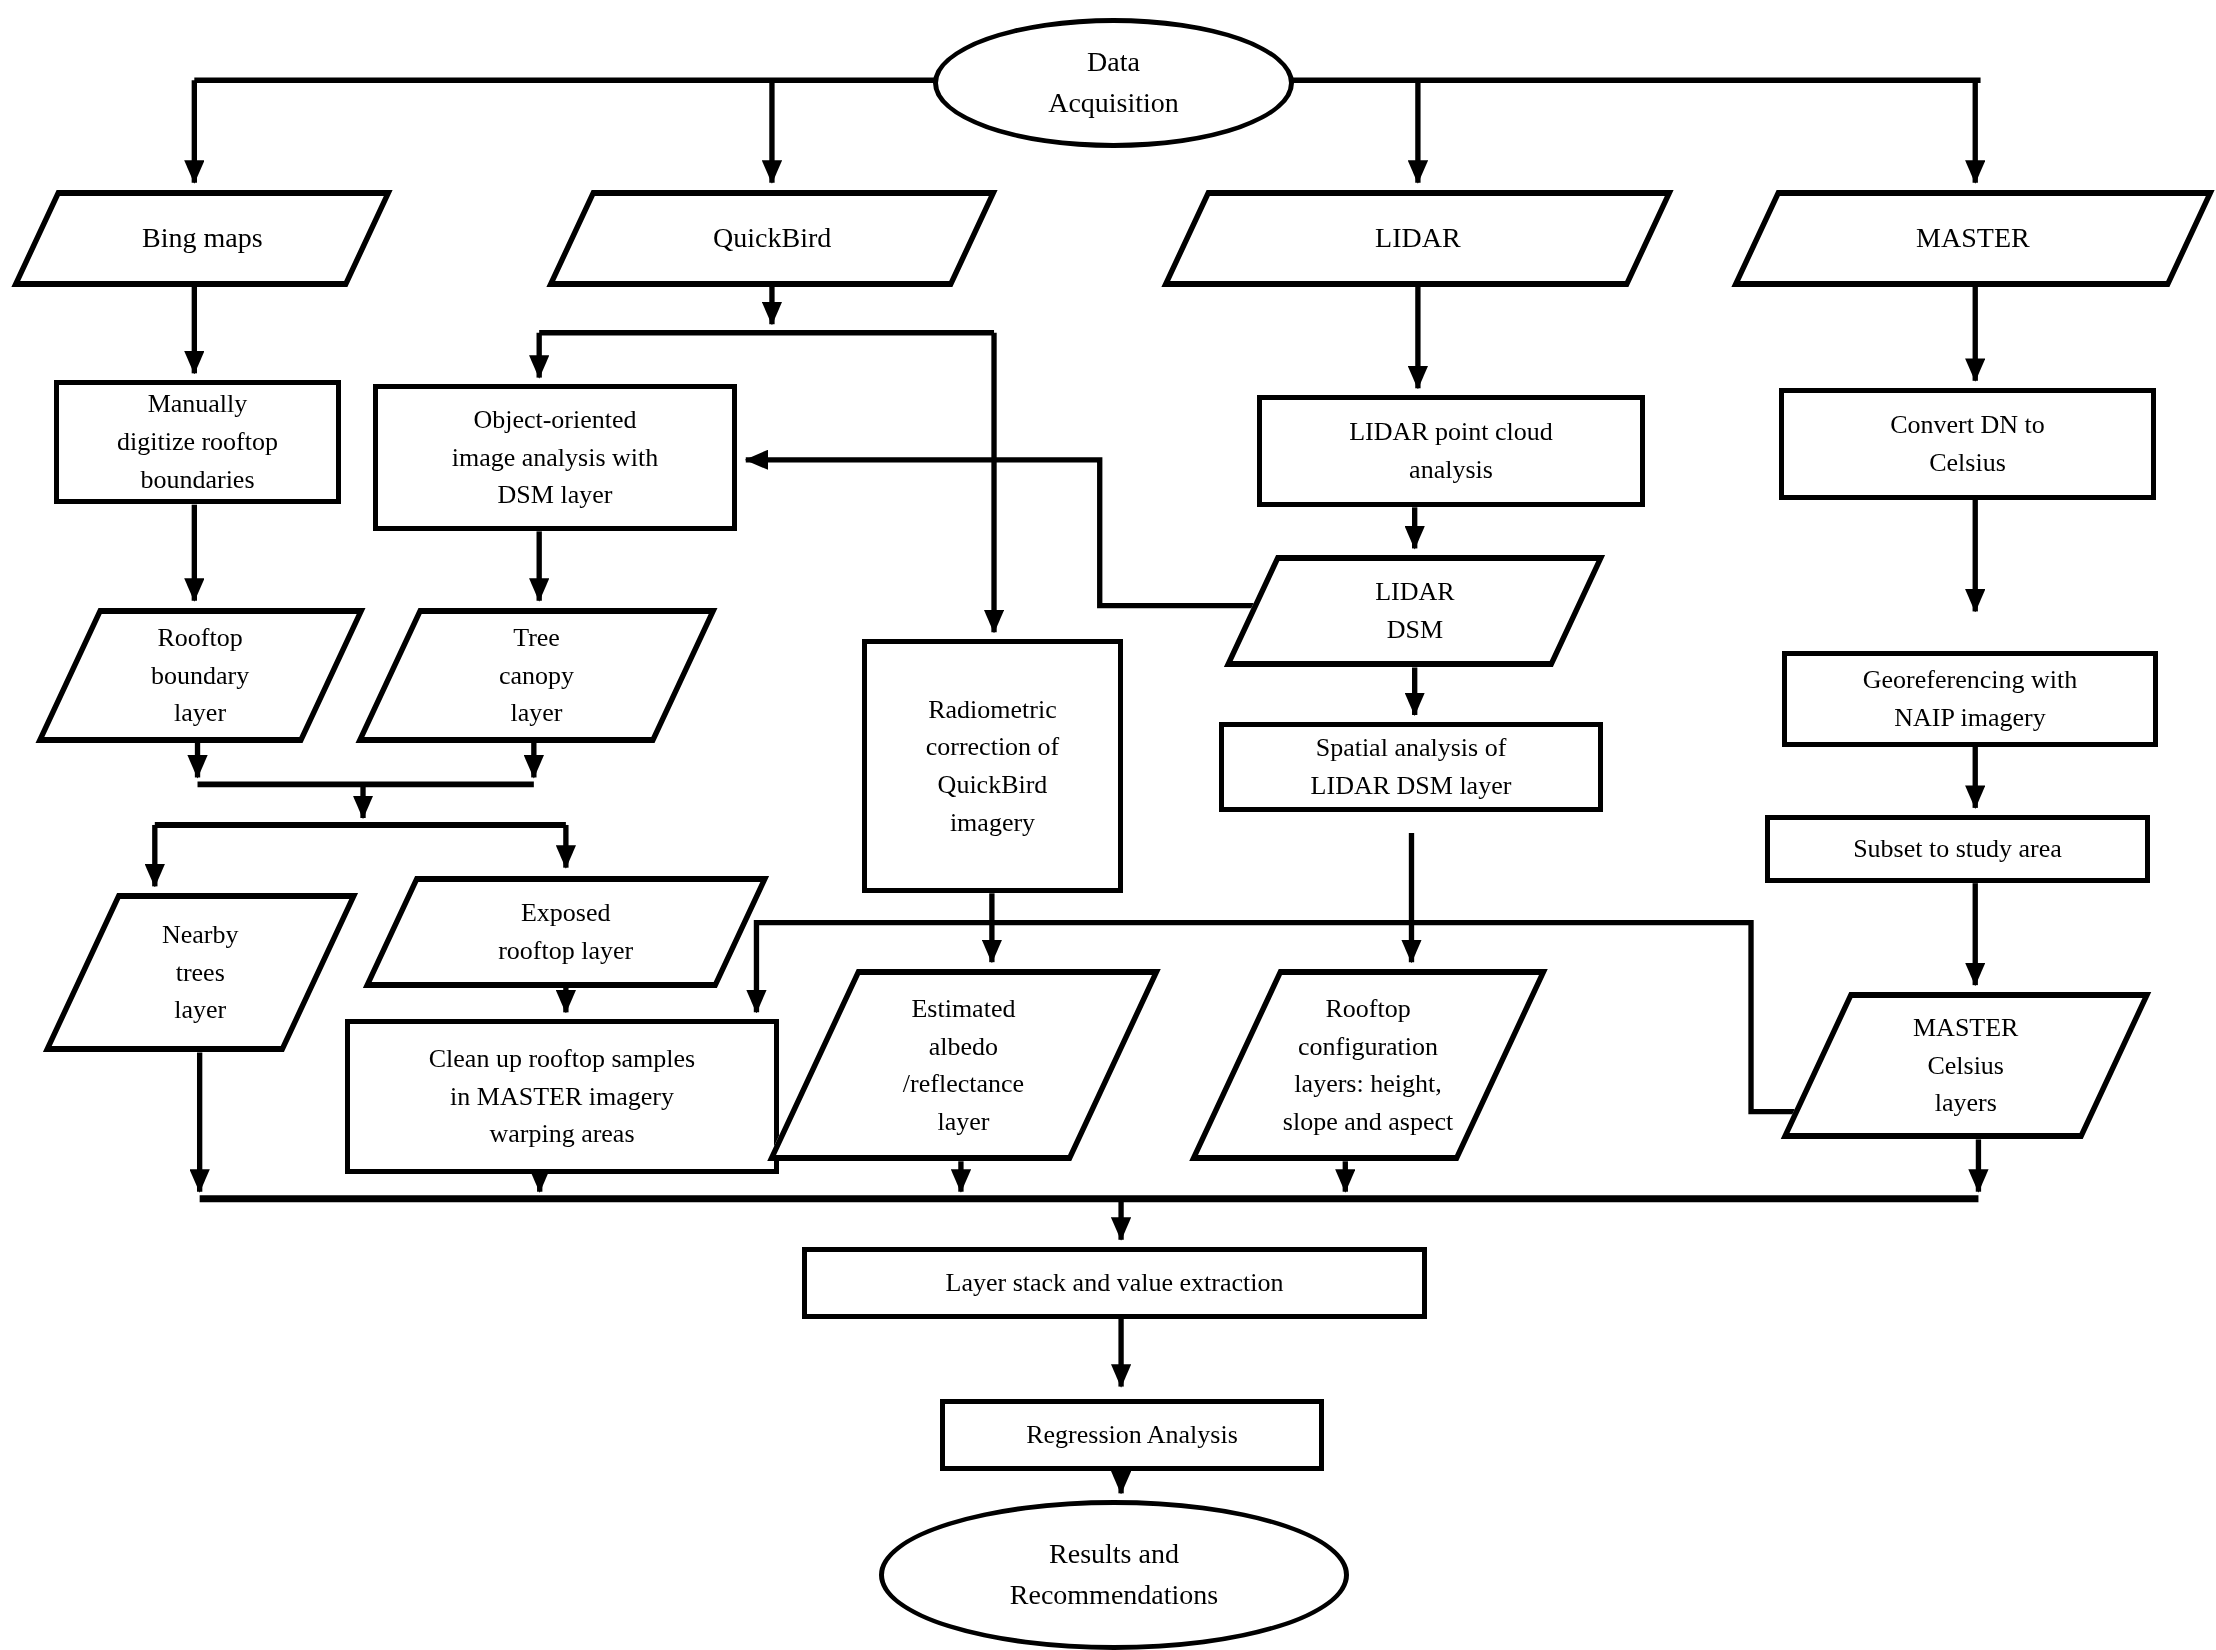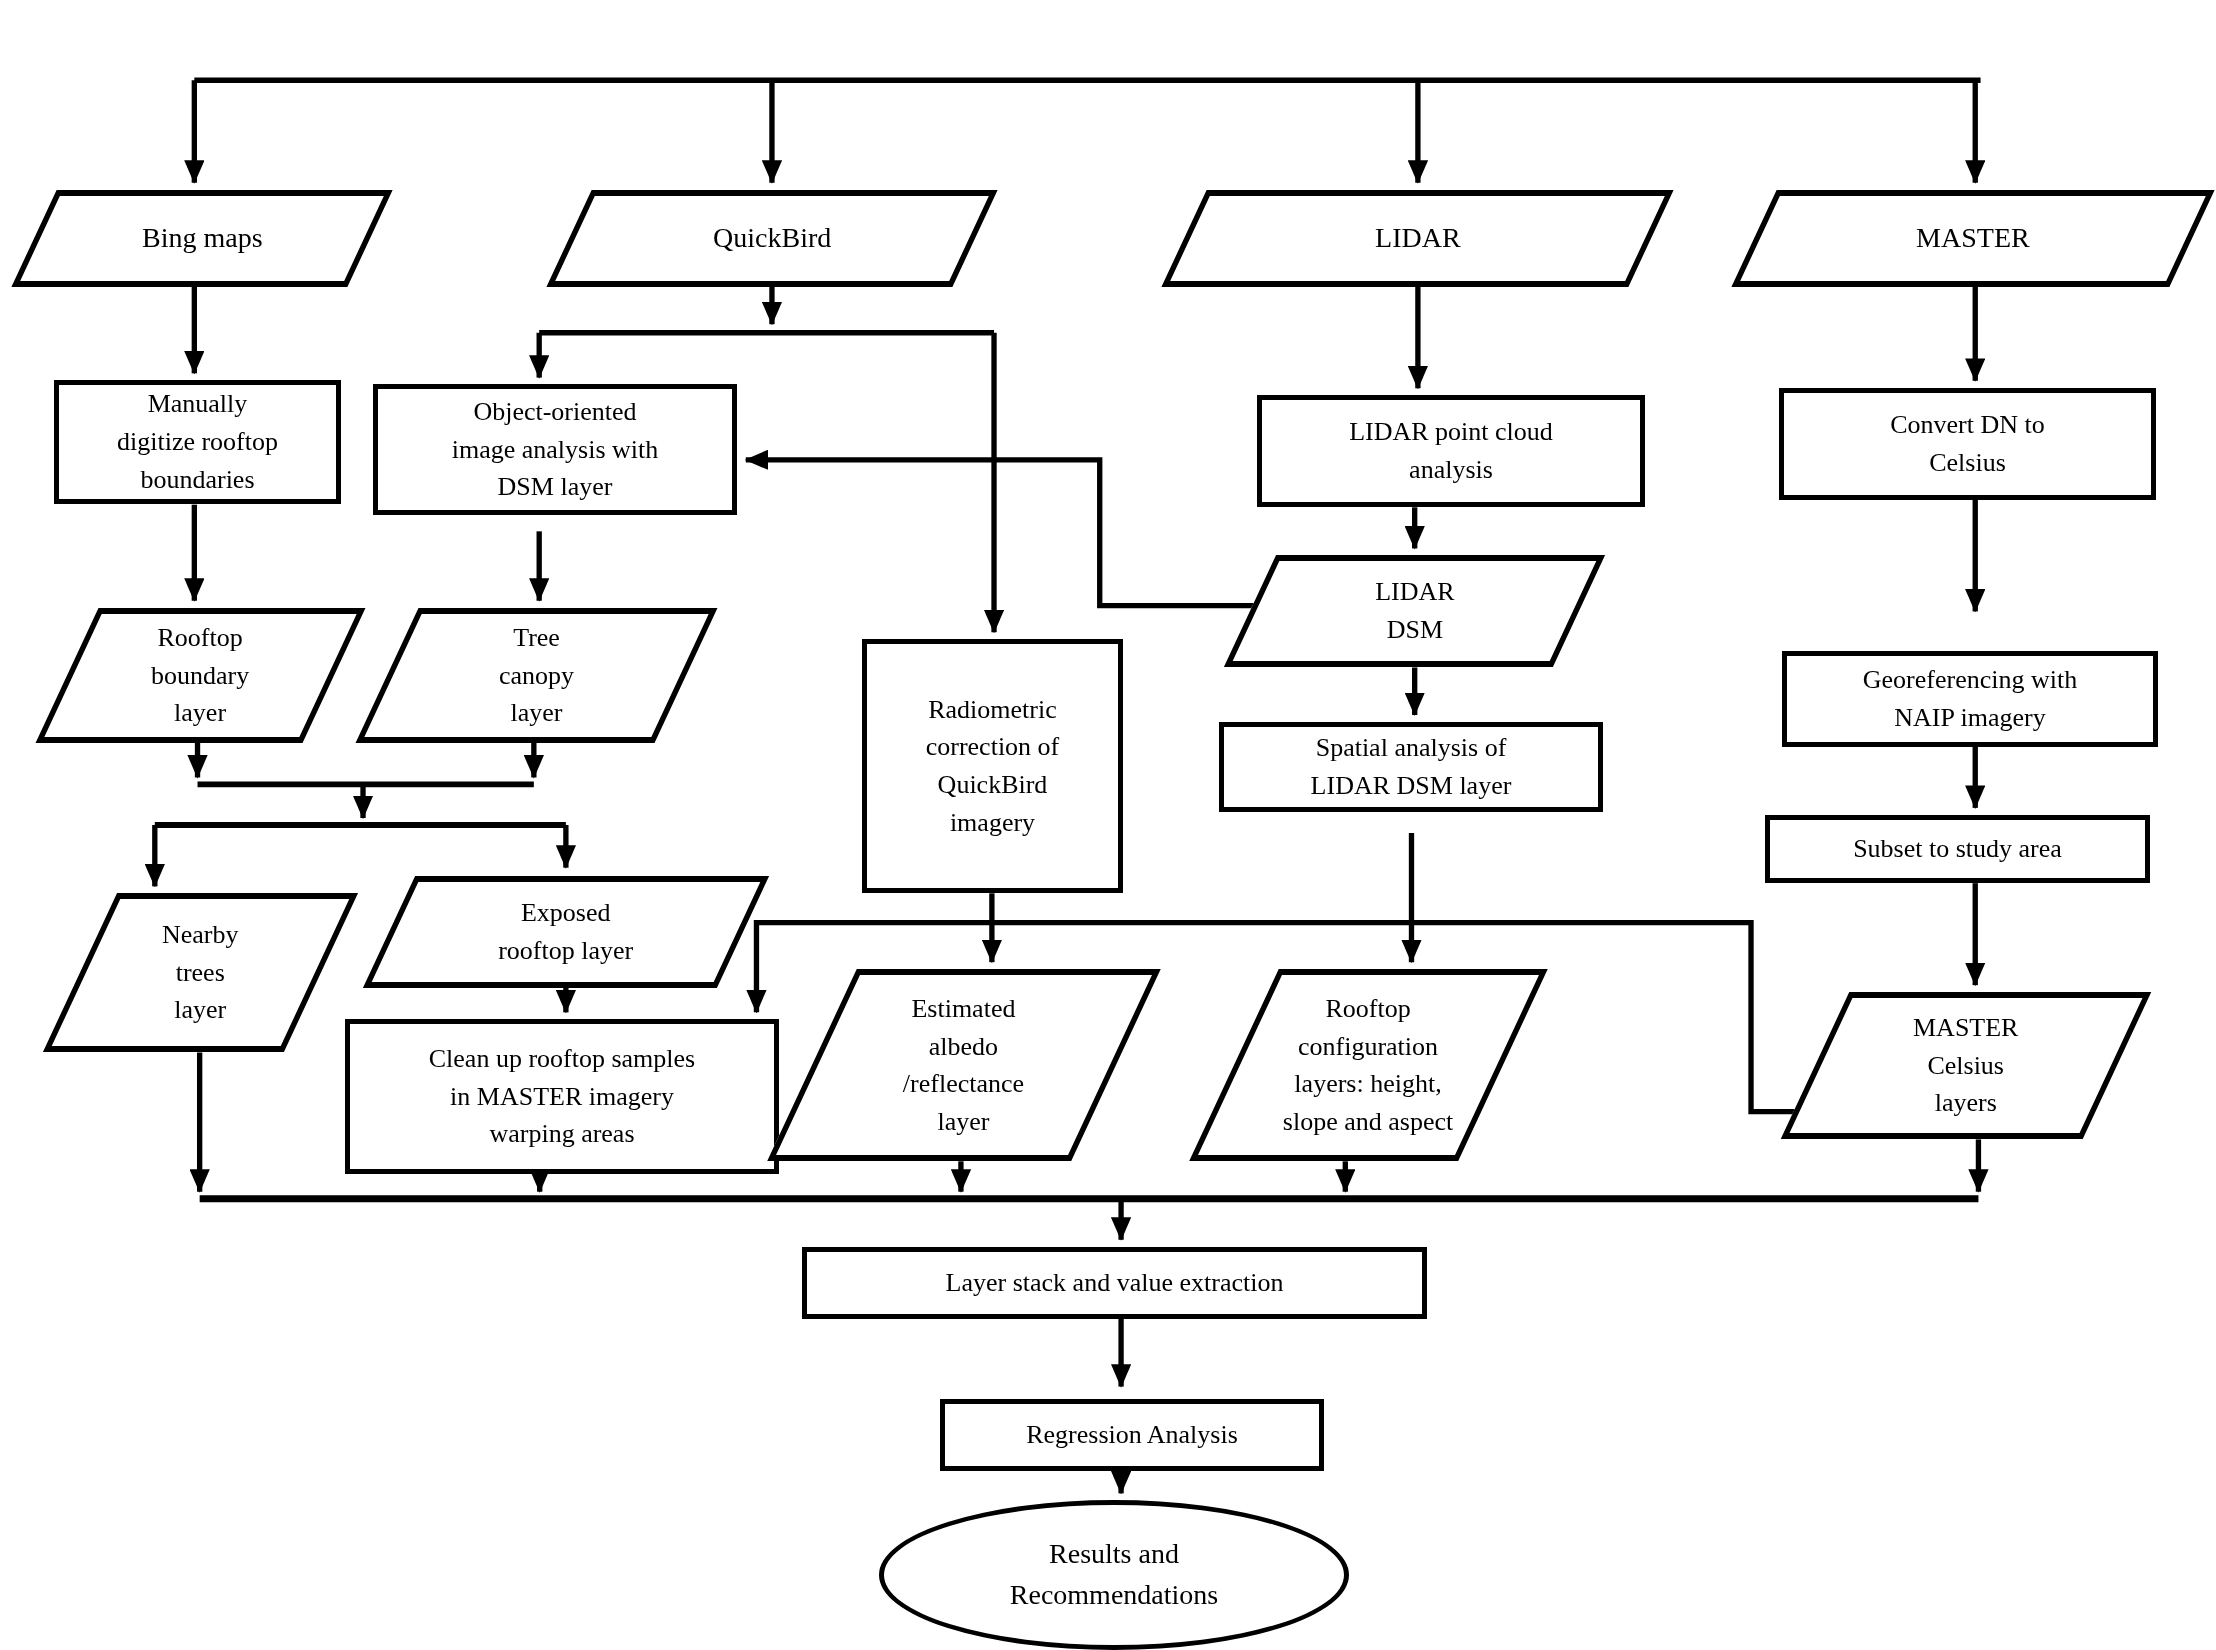--- a/index.html
+++ b/index.html
@@ -62,40 +62,44 @@
         <polyline points="1800,2175 1800,2232" fill="none" stroke="#000000" stroke-width="10" marker-end="url(#arrow)"></polyline>
         <polyline points="2520,2175 2520,2232" fill="none" stroke="#000000" stroke-width="10" marker-end="url(#arrow)"></polyline>
         <polyline points="3706,2134 3706,2232" fill="none" stroke="#000000" stroke-width="10" marker-end="url(#arrow)"></polyline>
         <polyline points="374,2245 3706,2245" fill="none" stroke="#000000" stroke-width="13"></polyline>
         <polyline points="2100,2245 2100,2322" fill="none" stroke="#000000" stroke-width="10" marker-end="url(#arrow)"></polyline>
         <polyline points="2100,2470 2100,2597" fill="none" stroke="#000000" stroke-width="10" marker-end="url(#arrow)"></polyline>
         <polyline points="2100,2755 2100,2797" fill="none" stroke="#000000" stroke-width="10" marker-end="url(#arrow)"></polyline>
       </g>
   </svg>
 
+  <div class="node ellipse xl" style="left:933px;top:17.6px;width:361px;height:130px;">
+    <div class="lbl">Data
+Acquisition</div>
+  </div>
 
   <div class="node para xl" style="left:34px;top:190px;width:336px;height:97px;">
     <div class="lbl">Bing maps</div>
   </div>
   <div class="node para xl" style="left:569px;top:190px;width:406px;height:97px;">
     <div class="lbl">QuickBird</div>
   </div>
   <div class="node para xl" style="left:1184px;top:190px;width:467px;height:97px;">
     <div class="lbl">LIDAR</div>
   </div>
   <div class="node para xl" style="left:1754px;top:190px;width:438px;height:97px;">
     <div class="lbl">MASTER</div>
   </div>
 
   <div class="node rect" style="left:54px;top:380px;width:287px;height:124px;">
     <div class="lbl">Manually
 digitize rooftop
 boundaries</div>
   </div>
-  <div class="node rect" style="left:373px;top:384px;width:364px;height:131px;">
+  <div class="node rect" style="left:373px;top:384px;width:364px;height:147px;">
     <div class="lbl">Object-oriented
 image analysis with
 DSM layer</div>
   </div>
   <div class="node para" style="left:67px;top:608px;width:267px;height:135px;">
     <div class="lbl">Rooftop
 boundary
 layer</div>
   </div>
   <div class="node para" style="left:387px;top:608px;width:299px;height:135px;">

